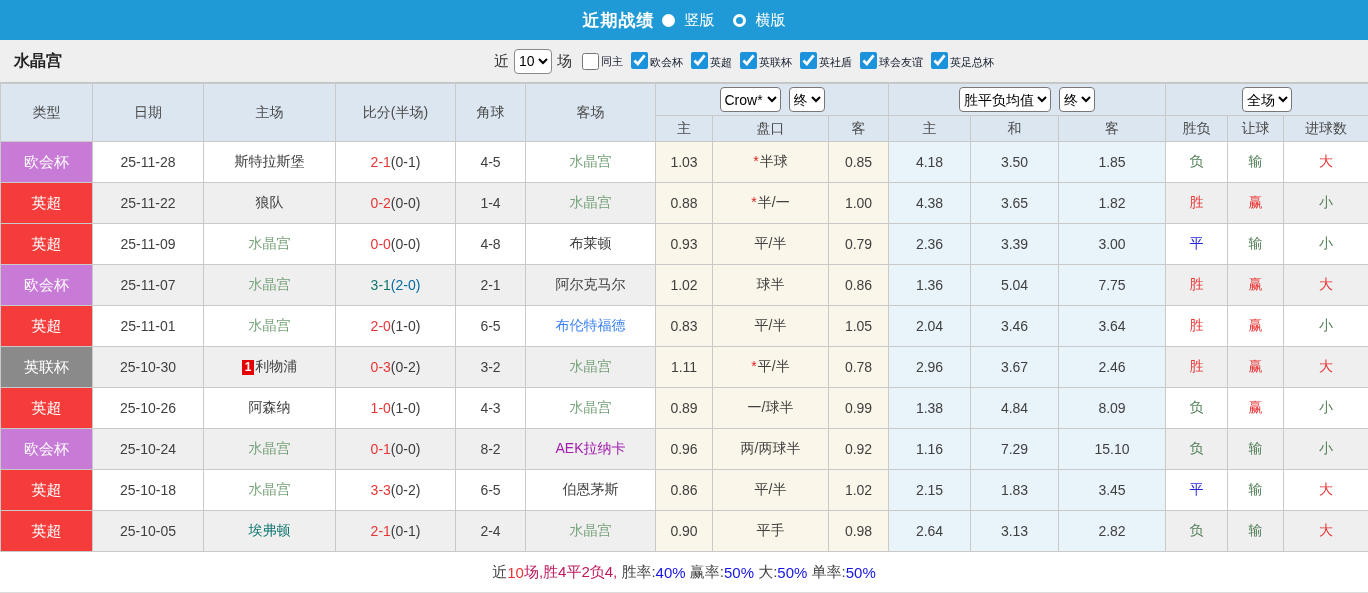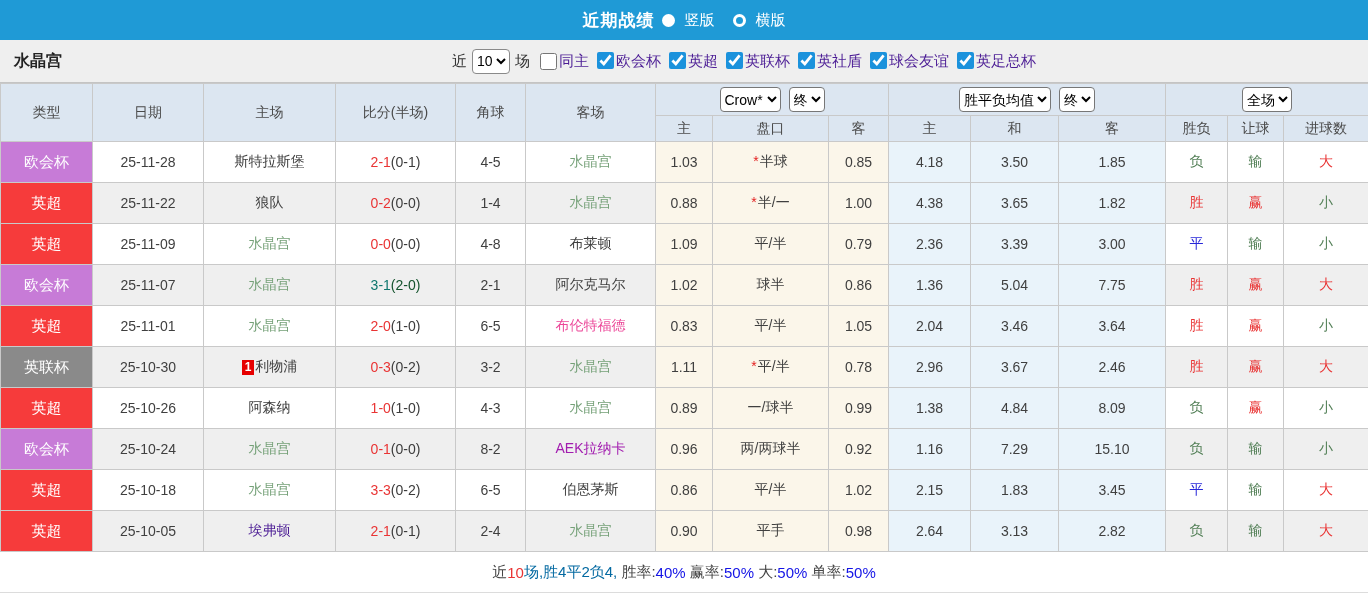--- a/index.html
+++ b/index.html
@@ -21,21 +21,21 @@
   
   .filterbar{
     height:42px;background:#efefef;border-bottom:1px solid #c4c4c4;
     display:flex;align-items:center;position:relative;
   }
   .team-name{position:absolute;left:14px;font-size:16px;font-weight:bold;color:#222;}
   .filter-controls{flex:1;display:flex;align-items:center;justify-content:center;margin-left:120px;font-size:15px;color:#333;}
   .filter-controls select{margin:0 5px;font-size:14px;height:25px;border:1px solid #8a8a8a;border-radius:4px;background:#fff;}
   .chk{width:17px;height:17px;accent-color:#1b92dc;margin:0 2px 0 8px;vertical-align:-3px;}
   .chk-first{margin-left:10px;}
-  .chk-label{font-size:15px;color:#4c1d95;}
+  .chk-label{font-size:11px;color:#0f172a;}
   
   table{border-collapse:collapse;table-layout:fixed;width:1368px;}
   th,td{border:1px solid #c9c9c9;text-align:center;padding:0;overflow:hidden;white-space:nowrap;}
   thead th{background:#dce6f1;font-weight:normal;color:#4a4a4a;}
   .hdr-top th{height:31px;border-bottom:none;}
   .hdr-top th.spanhdr{border-bottom:1px solid #c9c9c9;font-size:14px;}
   .hdr-sub th{height:25px;font-size:14px;}
   .hdr-top select{font-size:14px;height:25px;border:1px solid #777;border-radius:4px;background:#fff;margin:0 4px;}
   tbody td{height:40px;font-size:14px;color:#3f3f3f;background:#fff;}
   tbody tr:nth-child(even) td{background:#efefef;}
@@ -158,54 +158,54 @@
         <td style="color:#e93434">赢</td>
         <td style="color:#527f56">小</td>
       </tr>
       <tr>
         <td class="c-type" style="background:#f63b3b">英超</td>
         <td>25-11-09</td>
         <td><span style="color:#74a077">水晶宫</span></td>
         <td><span style="color:#e93434">0-0</span><span style="color:#3c3c3c">(0-0)</span></td>
         <td>4-8</td>
         <td><span style="color:#3f3f3f">布莱顿</span></td>
-        <td class="bg-cream">1.09</td>
+        <td class="bg-cream">0.93</td>
         <td class="bg-cream">平/半</td>
         <td class="bg-cream">0.79</td>
         <td class="bg-blue">2.36</td>
         <td class="bg-blue">3.39</td>
         <td class="bg-blue">3.00</td>
         <td style="color:#2727d9">平</td>
         <td style="color:#527f56">输</td>
         <td style="color:#527f56">小</td>
       </tr>
       <tr>
         <td class="c-type" style="background:#c77bd7">欧会杯</td>
         <td>25-11-07</td>
         <td><span style="color:#74a077">水晶宫</span></td>
-        <td><span style="color:#0f766e">3-1</span><span style="color:#14532d">(2-0)</span></td>
+        <td><span style="color:#0f766e">3-1</span><span style="color:#0369a1">(2-0)</span></td>
         <td>2-1</td>
         <td><span style="color:#3f3f3f">阿尔克马尔</span></td>
         <td class="bg-cream">1.02</td>
         <td class="bg-cream">球半</td>
         <td class="bg-cream">0.86</td>
         <td class="bg-blue">1.36</td>
         <td class="bg-blue">5.04</td>
         <td class="bg-blue">7.75</td>
         <td style="color:#e93434">胜</td>
         <td style="color:#e93434">赢</td>
         <td style="color:#e93434">大</td>
       </tr>
       <tr>
         <td class="c-type" style="background:#f63b3b">英超</td>
         <td>25-11-01</td>
         <td><span style="color:#74a077">水晶宫</span></td>
         <td><span style="color:#e93434">2-0</span><span style="color:#3c3c3c">(1-0)</span></td>
         <td>6-5</td>
-        <td><span style="color:#ec4899">布伦特福德</span></td>
+        <td><span style="color:#3b82f6">布伦特福德</span></td>
         <td class="bg-cream">0.83</td>
         <td class="bg-cream">平/半</td>
         <td class="bg-cream">1.05</td>
         <td class="bg-blue">2.04</td>
         <td class="bg-blue">3.46</td>
         <td class="bg-blue">3.64</td>
         <td style="color:#e93434">胜</td>
         <td style="color:#e93434">赢</td>
         <td style="color:#527f56">小</td>
       </tr>
@@ -273,41 +273,41 @@
         <td class="bg-blue">2.15</td>
         <td class="bg-blue">1.83</td>
         <td class="bg-blue">3.45</td>
         <td style="color:#2727d9">平</td>
         <td style="color:#527f56">输</td>
         <td style="color:#e93434">大</td>
       </tr>
       <tr>
         <td class="c-type" style="background:#f63b3b">英超</td>
         <td>25-10-05</td>
-        <td><span style="color:#4c1d95">埃弗顿</span></td>
+        <td><span style="color:#0f766e">埃弗顿</span></td>
         <td><span style="color:#e93434">2-1</span><span style="color:#3c3c3c">(0-1)</span></td>
         <td>2-4</td>
         <td><span style="color:#74a077">水晶宫</span></td>
         <td class="bg-cream">0.90</td>
         <td class="bg-cream">平手</td>
         <td class="bg-cream">0.98</td>
         <td class="bg-blue">2.64</td>
         <td class="bg-blue">3.13</td>
         <td class="bg-blue">2.82</td>
         <td style="color:#527f56">负</td>
         <td style="color:#527f56">输</td>
         <td style="color:#e93434">大</td>
       </tr>
     </tbody>
 </table>
 
 <div class="footer">
     <span style="color: rgb(68, 68, 68); white-space: pre;">近</span>
     <span style="color: rgb(233, 52, 52); white-space: pre;">10</span>
-    <span style="color: #0369a1; white-space: pre;">场,胜4平2负4, </span>
+    <span style="color: #be185d; white-space: pre;">场,胜4平2负4, </span>
     <span style="color: rgb(68, 68, 68); white-space: pre;">胜率:</span>
     <span style="color: rgb(20, 20, 230); white-space: pre;">40%</span>
     <span style="color: rgb(68, 68, 68); white-space: pre;"> 赢率:</span>
     <span style="color: rgb(20, 20, 230); white-space: pre;">50%</span>
     <span style="color: rgb(68, 68, 68); white-space: pre;"> 大:</span>
     <span style="color: rgb(20, 20, 230); white-space: pre;">50%</span>
     <span style="color: rgb(68, 68, 68); white-space: pre;"> 单率:</span>
     <span style="color: rgb(20, 20, 230); white-space: pre;">50%</span>
   </div>
 

